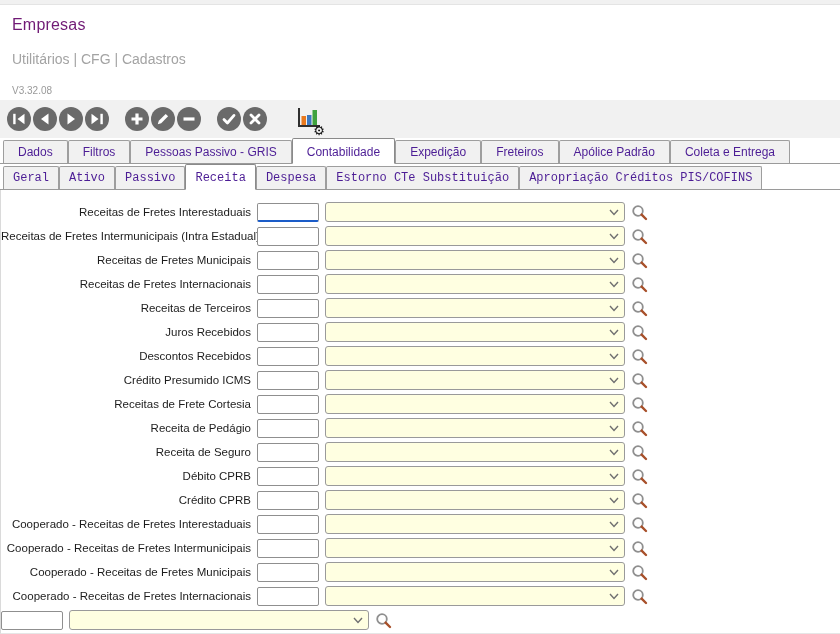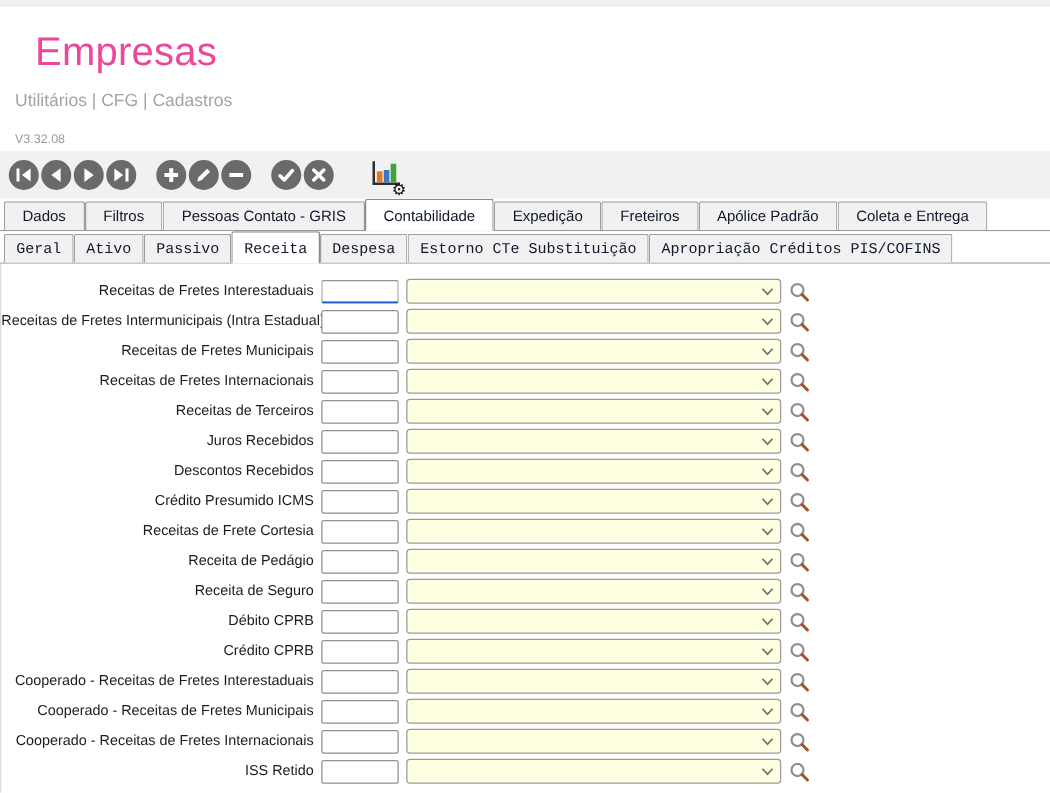--- a/index.html
+++ b/index.html
@@ -7,21 +7,21 @@
   body {
     width:840px; height:634px; overflow:hidden;
     background:#ffffff;
     font-family:"Liberation Sans", sans-serif;
     color:#1d1d1d;
   }
   .top-strip { height:5px; background:#f1f1f1; border-bottom:1px solid #e4e4e4; }
 
   
   .header { padding:5px 12px 3px 12px; background:#fff; }
-  .title { margin:16px; font-size:32px; font-weight:400; color:#ec4899; line-height:30px; letter-spacing:.2px; }
+  .title { margin:0; font-size:16px; font-weight:400; color:#701a75; line-height:30px; letter-spacing:.2px; }
   .breadcrumb { font-size:14px; color:#a3a3a3; line-height:16px; margin-top:11px; }
   .version { font-size:10px; color:#9a9a9a; line-height:12px; margin-top:18px; }
 
   
   .toolbar { height:38px; background:#f1f1f1; display:flex; align-items:center; padding-left:6px; }
   .tb-group { display:flex; margin-right:14px; }
   .tb-btn {
     width:24px; height:24px; border-radius:50%; background:#6a6a6a;
     border:none; padding:0; margin:0 1px; display:flex; align-items:center; justify-content:center;
     cursor:pointer;
@@ -30,21 +30,21 @@
   .report-btn {
     position:relative; background:transparent; border:none; padding:0; margin-left:10px; cursor:pointer;
     width:32px; height:28px;
   }
   .report-btn .gear { position:absolute; right:-1px; bottom:-4px; font-size:13px; color:#151515; line-height:13px; }
 
   
   .tabbar { display:flex; align-items:flex-end; border-bottom:1px solid #9a9a9a; padding-left:3px; background:#fff; height:26px; }
   .tab {
     background:#f1f1f1; border:1px solid #9e9e9e; border-bottom:none;
-    font-family:"Liberation Sans", sans-serif; font-size:12px; color:#0f172a;
+    font-family:"Liberation Sans", sans-serif; font-size:12px; color:#4c1d95;
     padding:4px 14px 4px 14px; line-height:14px; cursor:pointer;
     border-radius:2px 2px 0 0; white-space:nowrap;
   }
   .tabbar-secondary .tab { padding:4px 9px;font-family:Liberation Mono, monospace; }
   .tab.active {
     background:#fff; border-color:#8a8a8a; border-bottom:1px solid #fff;
     margin-bottom:-1px; padding-top:6px;
   }
 
   
@@ -143,21 +143,21 @@
       <rect x="14" y="10" width="4.5" height="10" fill="#3c78c0"></rect>
       <rect x="19.5" y="5" width="4.5" height="15" fill="#3fa33f"></rect>
     </svg>
     <span class="gear">⚙</span>
   </button>
 </div>
 
 <nav class="tabbar tabbar-primary" id="tabs-primary">
     <button class="tab">Dados</button>
     <button class="tab">Filtros</button>
-    <button class="tab">Pessoas Contato - GRIS</button>
+    <button class="tab">Pessoas Passivo - GRIS</button>
     <button class="tab active">Contabilidade</button>
     <button class="tab">Expedição</button>
     <button class="tab">Freteiros</button>
     <button class="tab">Apólice Padrão</button>
     <button class="tab">Coleta e Entrega</button>
   </nav>
 <nav class="tabbar tabbar-secondary" id="tabs-secondary">
     <button class="tab">Geral</button>
     <button class="tab">Ativo</button>
     <button class="tab">Passivo</button>
@@ -386,20 +386,36 @@
       </svg>
     </div>
     <button class="lookup">
       <svg width="17" height="17" viewBox="0 0 17 17">
         <circle cx="7" cy="7" r="4.8" stroke="#8f8f8f" stroke-width="1.8" fill="none"></circle>
         <path d="M10.6 10.6 L15 15" stroke="#a8502a" stroke-width="2.4" stroke-linecap="round"></path>
       </svg>
     </button>
   </div>
     <div class="form-row">
+    <label class="row-label">Cooperado - Receitas de Fretes Intermunicipais</label>
+    <input class="row-code" style="">
+    <div class="row-combo">
+      <span class="combo-text"></span>
+      <svg class="combo-chevron" width="10" height="7" viewBox="0 0 10 7">
+        <path d="M1 1 L5 5.4 L9 1" stroke="#707070" stroke-width="1.4" fill="none"></path>
+      </svg>
+    </div>
+    <button class="lookup">
+      <svg width="17" height="17" viewBox="0 0 17 17">
+        <circle cx="7" cy="7" r="4.8" stroke="#8f8f8f" stroke-width="1.8" fill="none"></circle>
+        <path d="M10.6 10.6 L15 15" stroke="#a8502a" stroke-width="2.4" stroke-linecap="round"></path>
+      </svg>
+    </button>
+  </div>
+    <div class="form-row">
     <label class="row-label">Cooperado - Receitas de Fretes Municipais</label>
     <input class="row-code" style="">
     <div class="row-combo">
       <span class="combo-text"></span>
       <svg class="combo-chevron" width="10" height="7" viewBox="0 0 10 7">
         <path d="M1 1 L5 5.4 L9 1" stroke="#707070" stroke-width="1.4" fill="none"></path>
       </svg>
     </div>
     <button class="lookup">
       <svg width="17" height="17" viewBox="0 0 17 17">
@@ -418,21 +434,20 @@
       </svg>
     </div>
     <button class="lookup">
       <svg width="17" height="17" viewBox="0 0 17 17">
         <circle cx="7" cy="7" r="4.8" stroke="#8f8f8f" stroke-width="1.8" fill="none"></circle>
         <path d="M10.6 10.6 L15 15" stroke="#a8502a" stroke-width="2.4" stroke-linecap="round"></path>
       </svg>
     </button>
   </div>
     <div class="form-row">
-    <label class="row-label">ISS Retido</label>
     <input class="row-code" style="">
     <div class="row-combo">
       <span class="combo-text"></span>
       <svg class="combo-chevron" width="10" height="7" viewBox="0 0 10 7">
         <path d="M1 1 L5 5.4 L9 1" stroke="#707070" stroke-width="1.4" fill="none"></path>
       </svg>
     </div>
     <button class="lookup">
       <svg width="17" height="17" viewBox="0 0 17 17">
         <circle cx="7" cy="7" r="4.8" stroke="#8f8f8f" stroke-width="1.8" fill="none"></circle>

